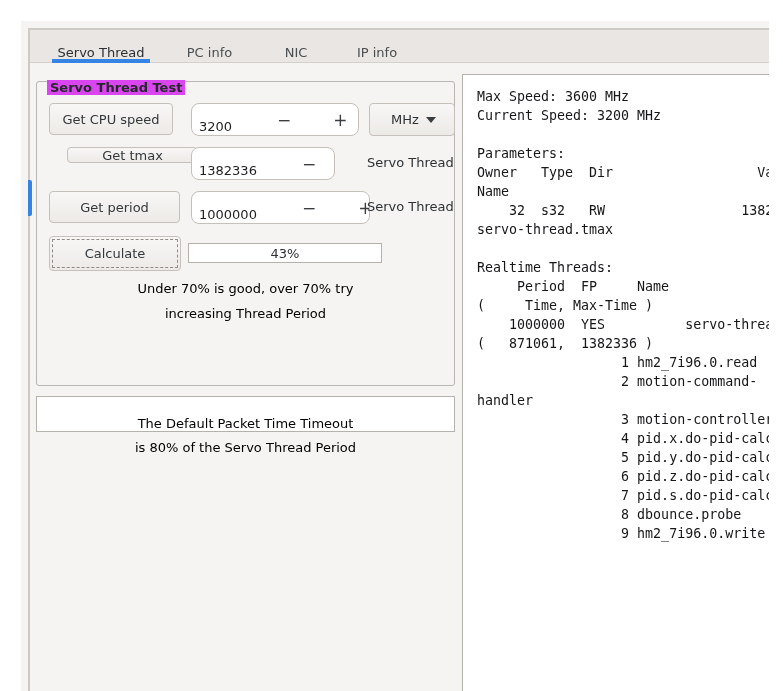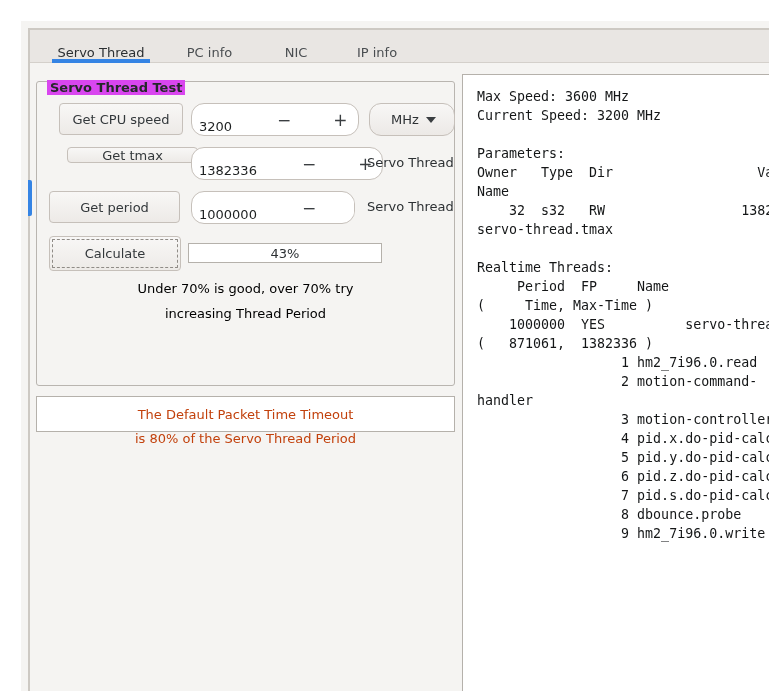--- a/index.html
+++ b/index.html
@@ -22,45 +22,45 @@
   .frame{ position:absolute; left:8px; top:53px; width:419px; height:305px;
     border:1px solid #b9b5b0; border-radius:3px; }
   .frame-title{ position:absolute; left:3px; top:-9px; background:#d946ef; padding:0 3px;
     font-weight:bold; color:#242829; white-space:nowrap; }
 
   .gbtn{ position:absolute; background:linear-gradient(to bottom,#f8f7f6,#edeae7);
     border:1px solid #c6c0ba; border-radius:4px; color:#33383b;
     display:flex; align-items:center; justify-content:center; font-size:13px; cursor:default; }
   .gbtn.focused{ outline:1px dashed #8f8b86; outline-offset:-4px; }
 
-  .spin{ position:absolute; background:#ffffff; border:1px solid #c6c0ba; border-radius:13px;
+  .spin{ position:absolute; background:#ffffff; border:1px solid #c6c0ba; border-radius:8px;
     display:flex; align-items:stretch; overflow:hidden; }
   .spin-value{ width:97px; text-align:right; padding-right:10px; line-height:31px;
     color:#1d2021; background:#fff; border:none; font-family:inherit; font-size:13px; }
   .spin-sep{ width:1px; background:#d9d5d0; }
   .spin-btn{ width:34px; display:flex; align-items:center; justify-content:center;
     font-size:17px; color:#3a3e41; background:#fff; cursor:default; }
 
   .combo{ position:absolute; background:linear-gradient(to bottom,#f8f7f6,#ece9e6);
-    border:1px solid #c6c0ba; border-radius:12px; display:flex; align-items:center;
+    border:1px solid #c6c0ba; border-radius:4px; display:flex; align-items:center;
     padding:0 12px 0 14px; cursor:default; }
   .combo-label{ color:#2d3134; }
   .combo-arrow{ margin-left:auto; width:0; height:0;
     border-left:5px solid transparent; border-right:5px solid transparent; border-top:6px solid #3a3e41; }
 
   .row-label{ position:absolute; line-height:32px; color:#2d3134; white-space:nowrap; }
 
   .progress{ position:absolute; background:#ffffff; border:1px solid #b5b1ab;
     display:flex; align-items:center; justify-content:center; font-size:13px; color:#2d3134; }
 
   .hint{ position:absolute; left:0; right:0; top:184px; text-align:center; line-height:18px; color:#000000; }
 
   
   .info-box{ position:absolute; left:8px; top:368px; width:419px; height:36px;
-    background:#ffffff; border:1px solid #b5b1ab; text-align:center; padding-top:2px; line-height:17px; color:#c2410c; }
+    background:#ffffff; border:1px solid #b5b1ab; text-align:center; padding-top:11px; line-height:17px; color:#000000; }
 
   
   .output-panel{ position:absolute; left:434px; top:46px; width:341px; height:636px;
     background:#ffffff; border:1px solid #b5b1ab; overflow:hidden; }
   .output-panel pre{ position:absolute; left:7px; top:5px;
     font-family:"DejaVu Sans Mono","Liberation Mono",monospace;
     font-size:13.3px; line-height:19px; color:#141617; white-space:pre; }
 
   
   .scroll-indicator{ position:absolute; left:0; top:152px; width:4px; height:36px;
@@ -83,53 +83,53 @@
       <span>NIC</span>
     </div>
     <div class="tab" style="width:66px">
       <span>IP info</span>
     </div>
   </div>
 
   <div class="frame">
     <span class="frame-title">Servo Thread Test</span>
 
-    <div class="gbtn" style="left:15px;top:14px;width:124px;height:32px">Get CPU speed</div>
+    <div class="gbtn" style="left:5px;top:14px;width:124px;height:32px">Get CPU speed</div>
     <div class="spin" style="left:147px;top:14px;width:168px;height:33px">
       <div class="spin-value">3200</div>
       <div class="spin-sep"></div>
       <div class="spin-btn">
           <span>−</span>
         </div>
       <div class="spin-sep"></div>
       <div class="spin-btn">
           <span>+</span>
         </div>
     </div>
     <div class="combo" style="left:325px;top:14px;width:86px;height:33px">
       <span class="combo-label">MHz</span>
       <span class="combo-arrow"></span>
     </div>
 
     <div class="gbtn" style="left:23px;top:58px;width:131px;height:16px">Get tmax</div>
-    <div class="spin" style="left:147px;top:58px;width:192px;height:33px">
+    <div class="spin" style="left:147px;top:58px;width:144px;height:33px">
       <div class="spin-value">1382336</div>
       <div class="spin-sep"></div>
       <div class="spin-btn">
           <span>−</span>
         </div>
       <div class="spin-sep"></div>
       <div class="spin-btn">
           <span>+</span>
         </div>
     </div>
     <div class="row-label" style="left:323px;top:58px">Servo Thread</div>
 
     <div class="gbtn" style="left:5px;top:102px;width:131px;height:32px">Get period</div>
-    <div class="spin" style="left:147px;top:102px;width:164px;height:33px">
+    <div class="spin" style="left:147px;top:102px;width:179px;height:33px">
       <div class="spin-value">1000000</div>
       <div class="spin-sep"></div>
       <div class="spin-btn">
           <span>−</span>
         </div>
       <div class="spin-sep"></div>
       <div class="spin-btn">
           <span>+</span>
         </div>
     </div>

